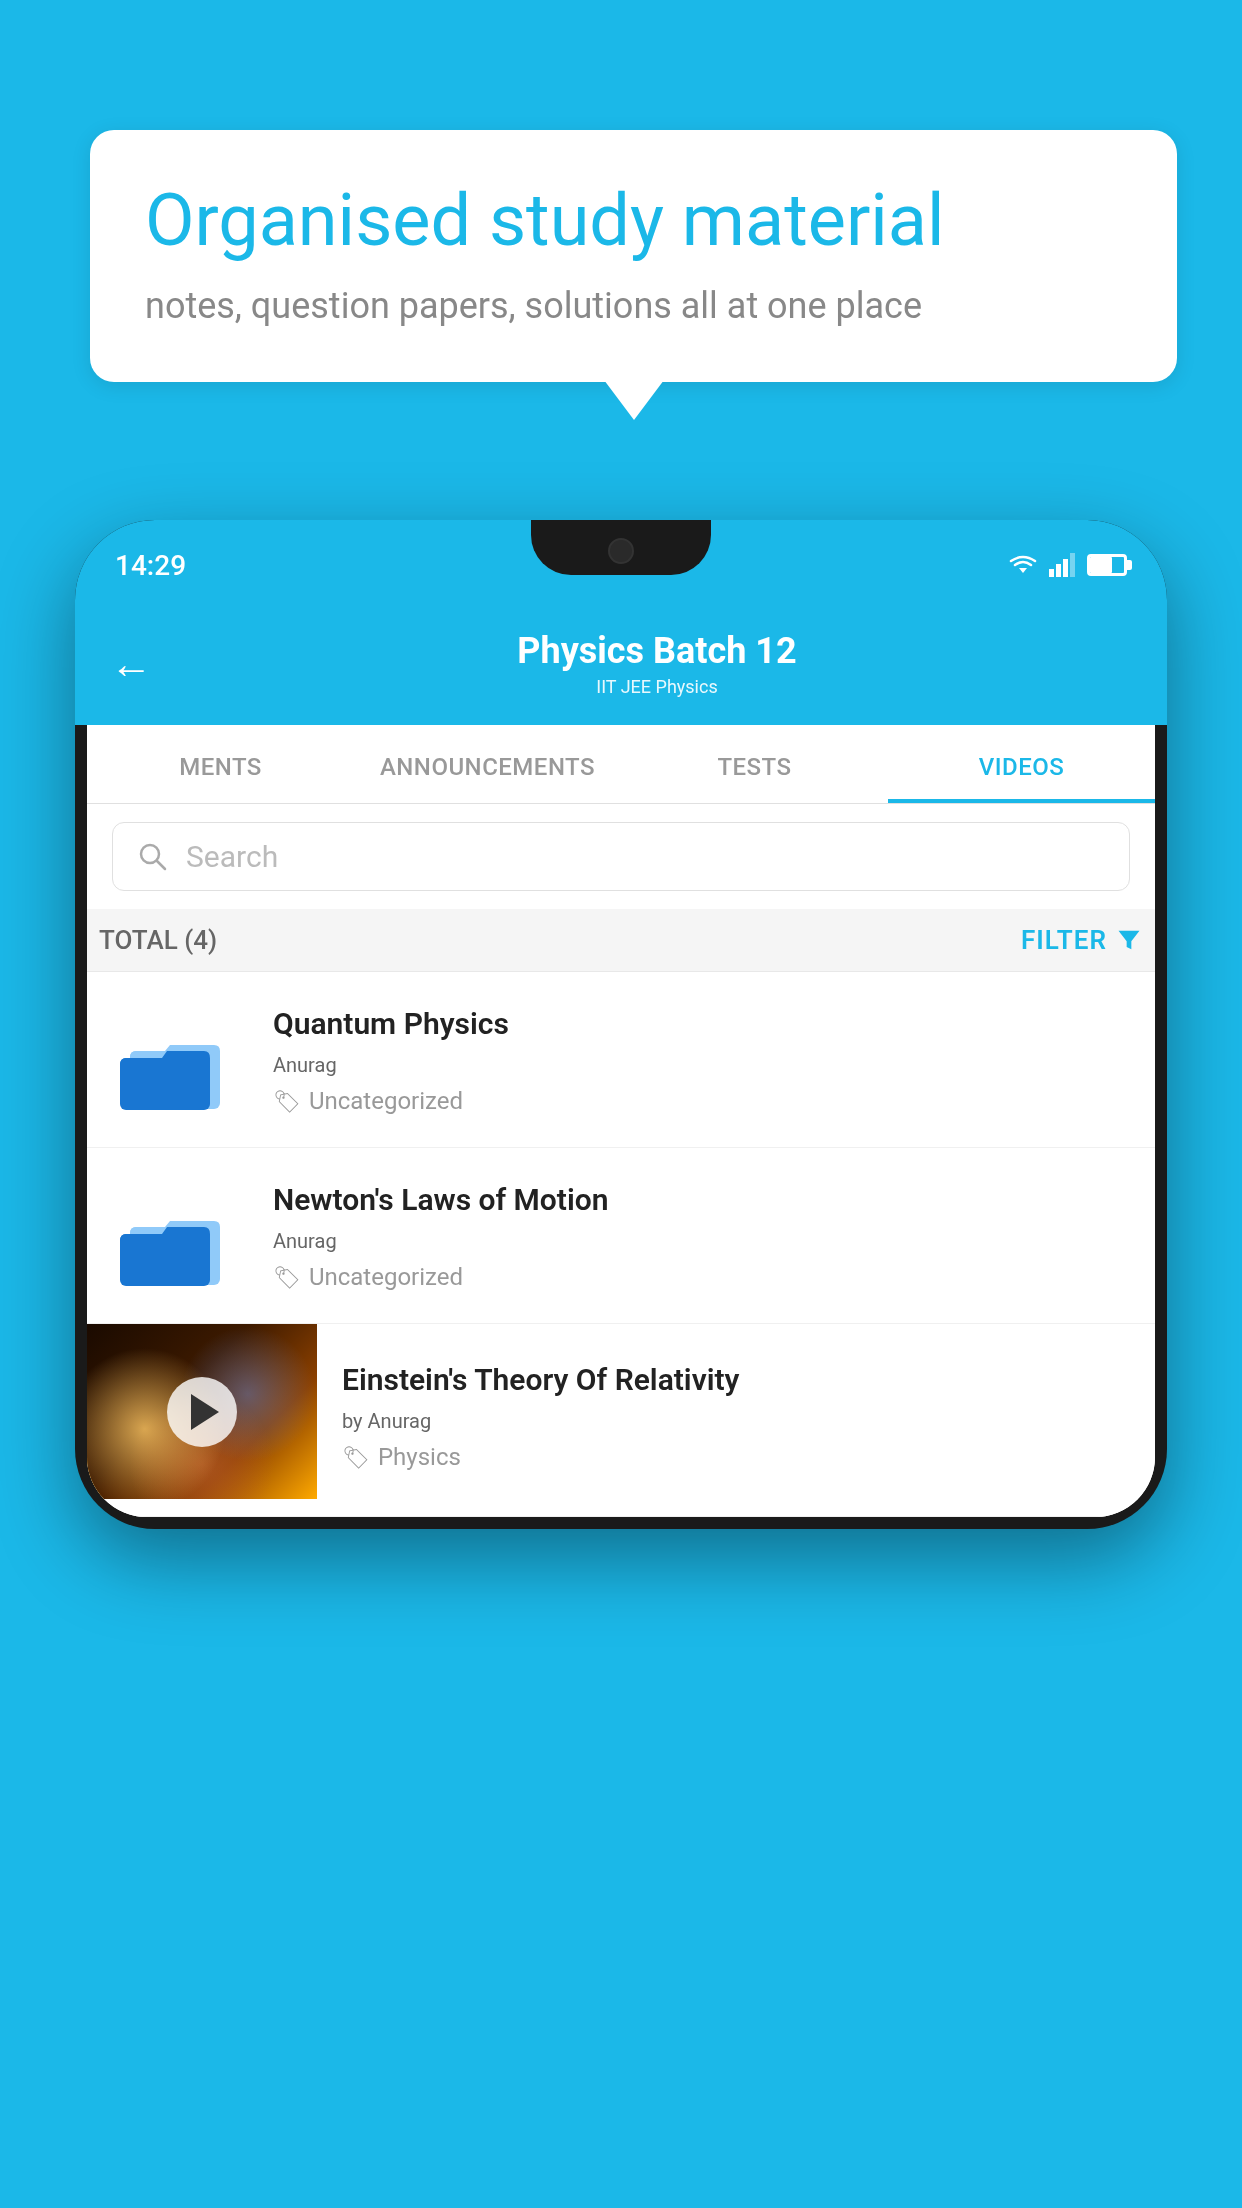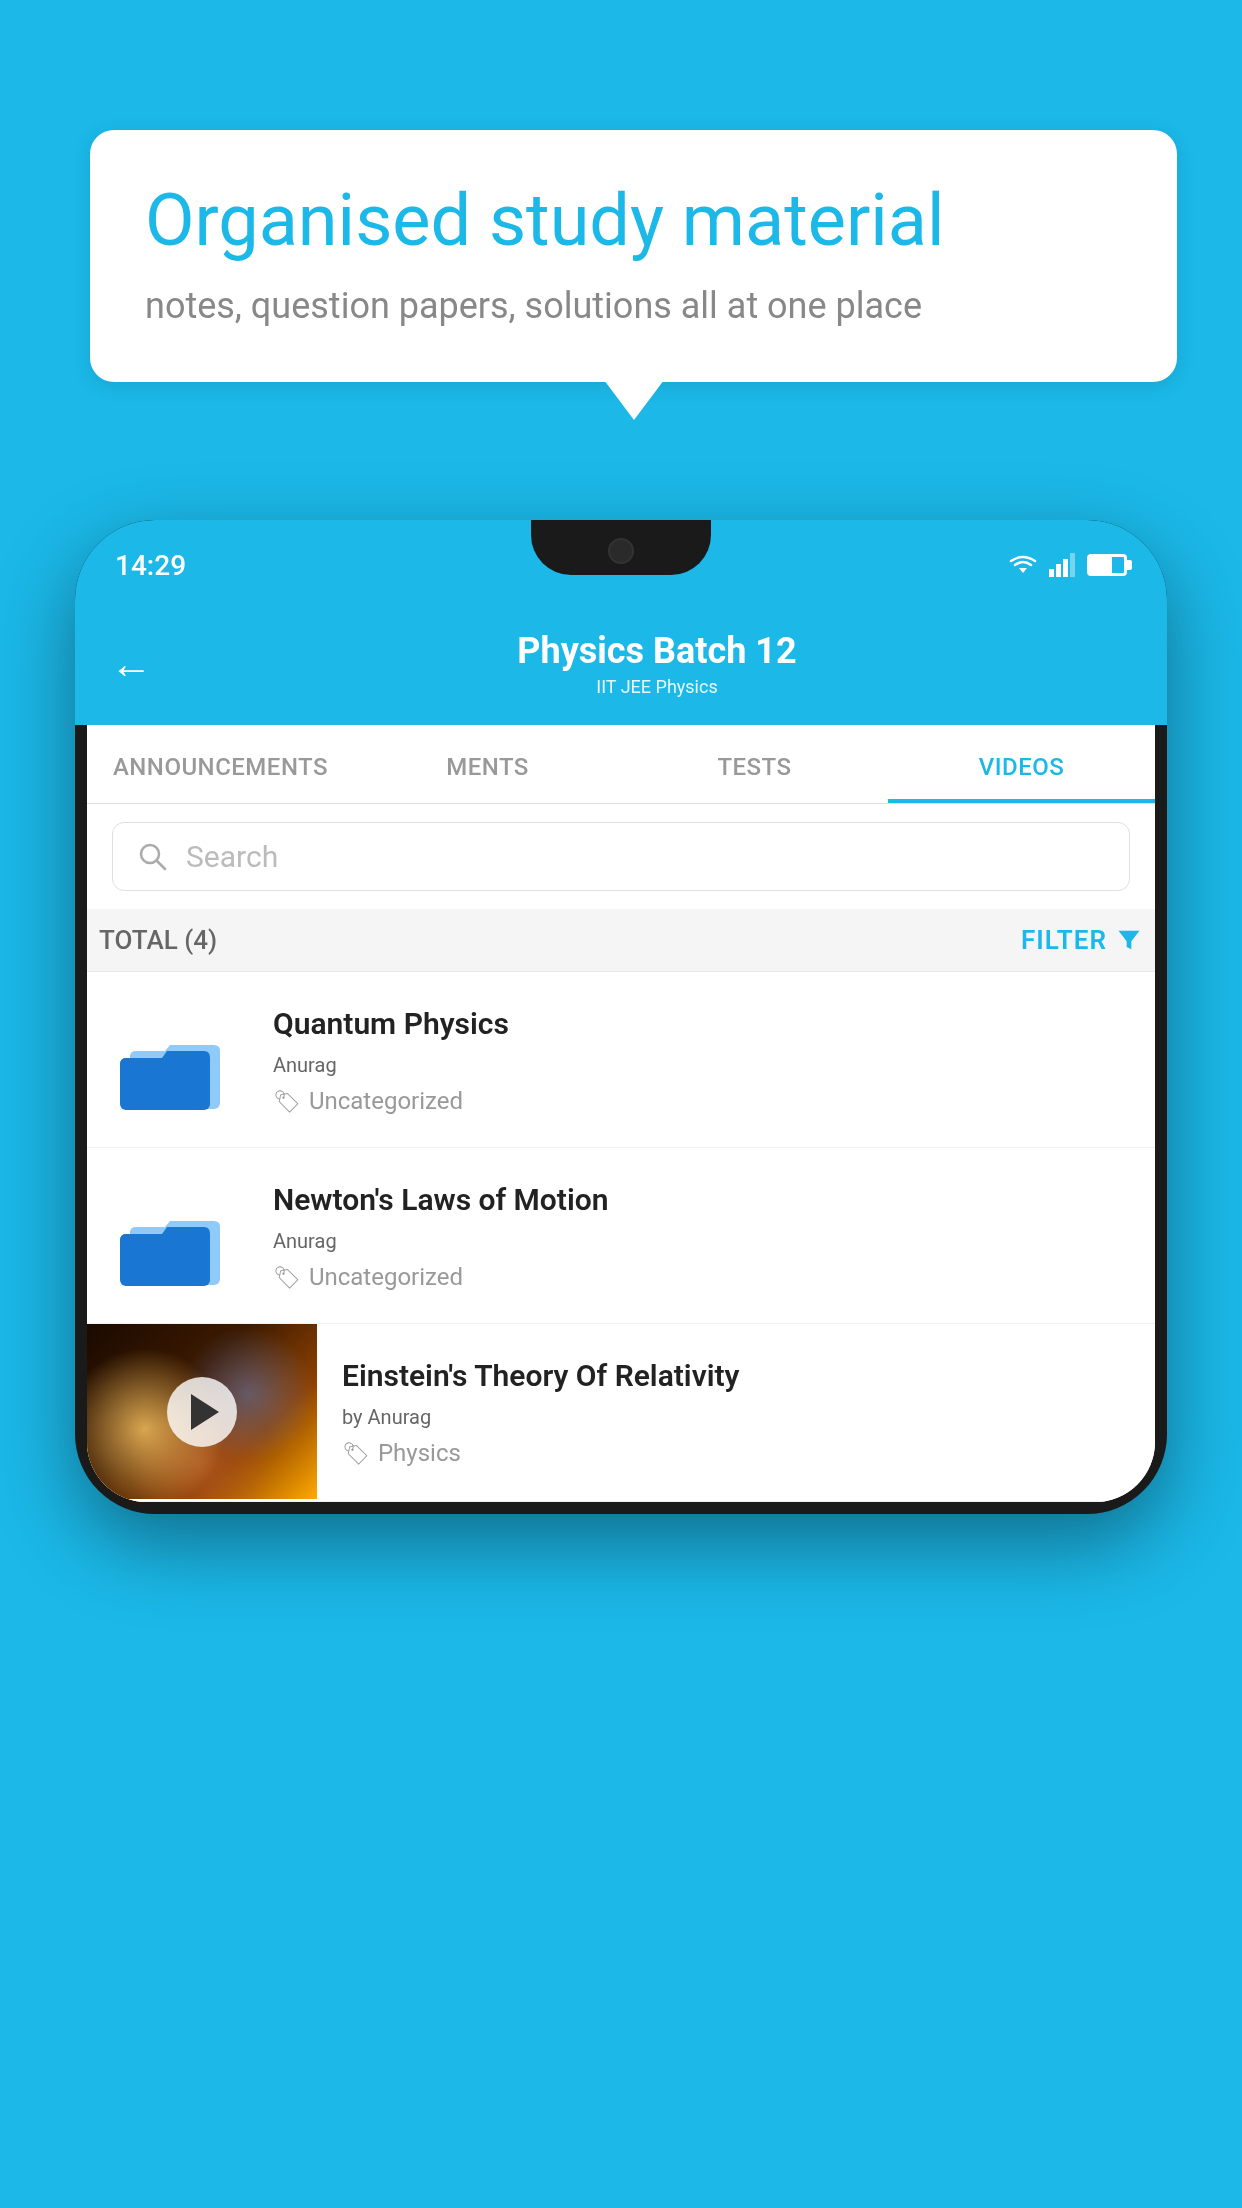--- a/index.html
+++ b/index.html
@@ -331,22 +331,22 @@
       font-size: 24px;
     }
 
     .tag-icon {
       font-size: 22px;
     }
 
     
     .video-item-einstein {
       display: flex;
-      align-items: center;
-      padding: 0 0 2px 0;
+      align-items: flex-end;
+      padding: 0 0 17px 0;
       border-bottom: 1px solid #f0f0f0;
       gap: 0;
       overflow: hidden;
     }
 
     .einstein-thumb {
       width: 230px;
       height: 175px;
       flex-shrink: 0;
       background: radial-gradient(circle at 30% 50%, #ffdd99, #cc8800, #442200);
@@ -442,24 +442,24 @@
       <div class="header-title-group">
         <div class="header-title">Physics Batch 12</div>
         <div class="header-subtitle">IIT JEE   Physics</div>
       </div>
     </div>
 
     <div class="phone-content">
 
       <div class="tabs-bar">
         <div class="tab">
+          <span>MENTS</span>
+        </div>
+        <div class="tab">
           <span>ANNOUNCEMENTS</span>
-        </div>
-        <div class="tab">
-          <span>MENTS</span>
         </div>
         <div class="tab">
           <span>TESTS</span>
         </div>
         <div class="tab active">
           <span>VIDEOS</span>
         </div>
       </div>
 
       <div class="search-container">

